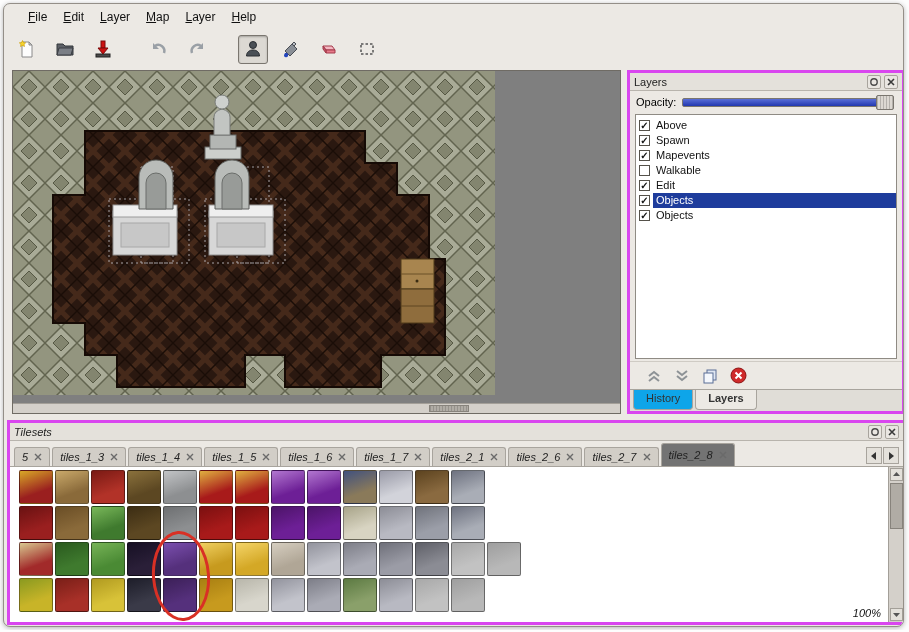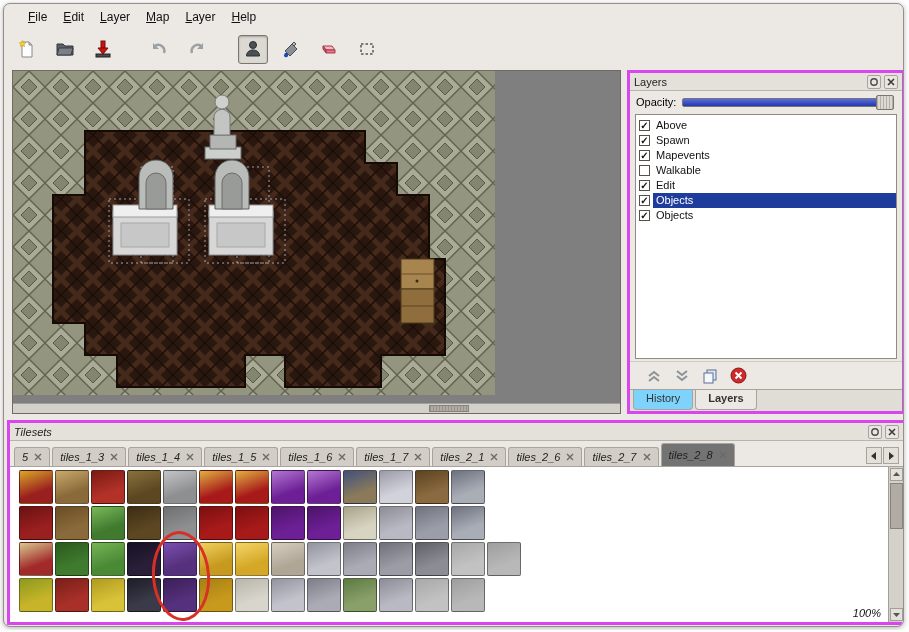--- a/index.html
+++ b/index.html
@@ -46,21 +46,21 @@
   .layerlist{flex:1;margin:4px 5px 2px 5px;background:#fff;border:1px solid #8f8b84;overflow:hidden;padding-top:3px;font-size:11px;}
   .lrow{display:flex;align-items:center;height:15px;padding-left:3px;}
   .cb{width:11px;height:11px;border:1px solid #55514a;background:#fff;font-size:10px;line-height:9px;text-align:center;
       margin-right:3px;flex:none;font-weight:bold;color:#111;}
   .llabel{flex:1;padding-left:3px;height:15px;line-height:14px;color:#111;}
   .lrow.selected .llabel{background:var(--sel,#1e3c9c);color:#fff;}
   .layeractions{height:28px;display:flex;align-items:center;gap:12px;padding-left:16px;border-top:1px solid #cfcbc4;flex:none;}
   .abtn{background:none;border:none;padding:0;display:flex;align-items:center;}
   .paneltabs{height:22px;display:flex;gap:2px;padding-left:3px;background:#e0ddd7;border-top:1px solid #a8a49d;flex:none;}
   .ptab{padding:2px 12px;font-size:11px;border:1px solid #a8a49d;border-top:none;border-radius:0 0 4px 4px;
-        background:#7dd3fc;color:#333;height:20px;}
+        background:#0ea5e9;color:#333;height:20px;}
   .ptab.active{background:#ece9e4;font-weight:bold;}
 
   
   .tilesets-panel{left:3px;top:416px;width:899px;height:205px;font-style:italic;}
   .tstabs{height:25px;display:flex;align-items:flex-end;padding:2px 4px 0 4px;gap:2px;flex:none;}
   .tstab{display:flex;align-items:center;gap:6px;padding:0 7px;font-size:11px;border:1px solid #a8a49d;border-bottom:none;
          border-radius:3px 3px 0 0;background:#d2cec7;height:19px;white-space:nowrap;color:#222;}
   .tstab.active{background:#737373;height:23px;}
   .tsarrows{margin-left:auto;display:flex;gap:1px;padding-bottom:2px;}
   .tsab{width:16px;height:17px;border:1px solid #a8a49d;background:#e4e1db;display:flex;align-items:center;justify-content:center;padding:0;}

